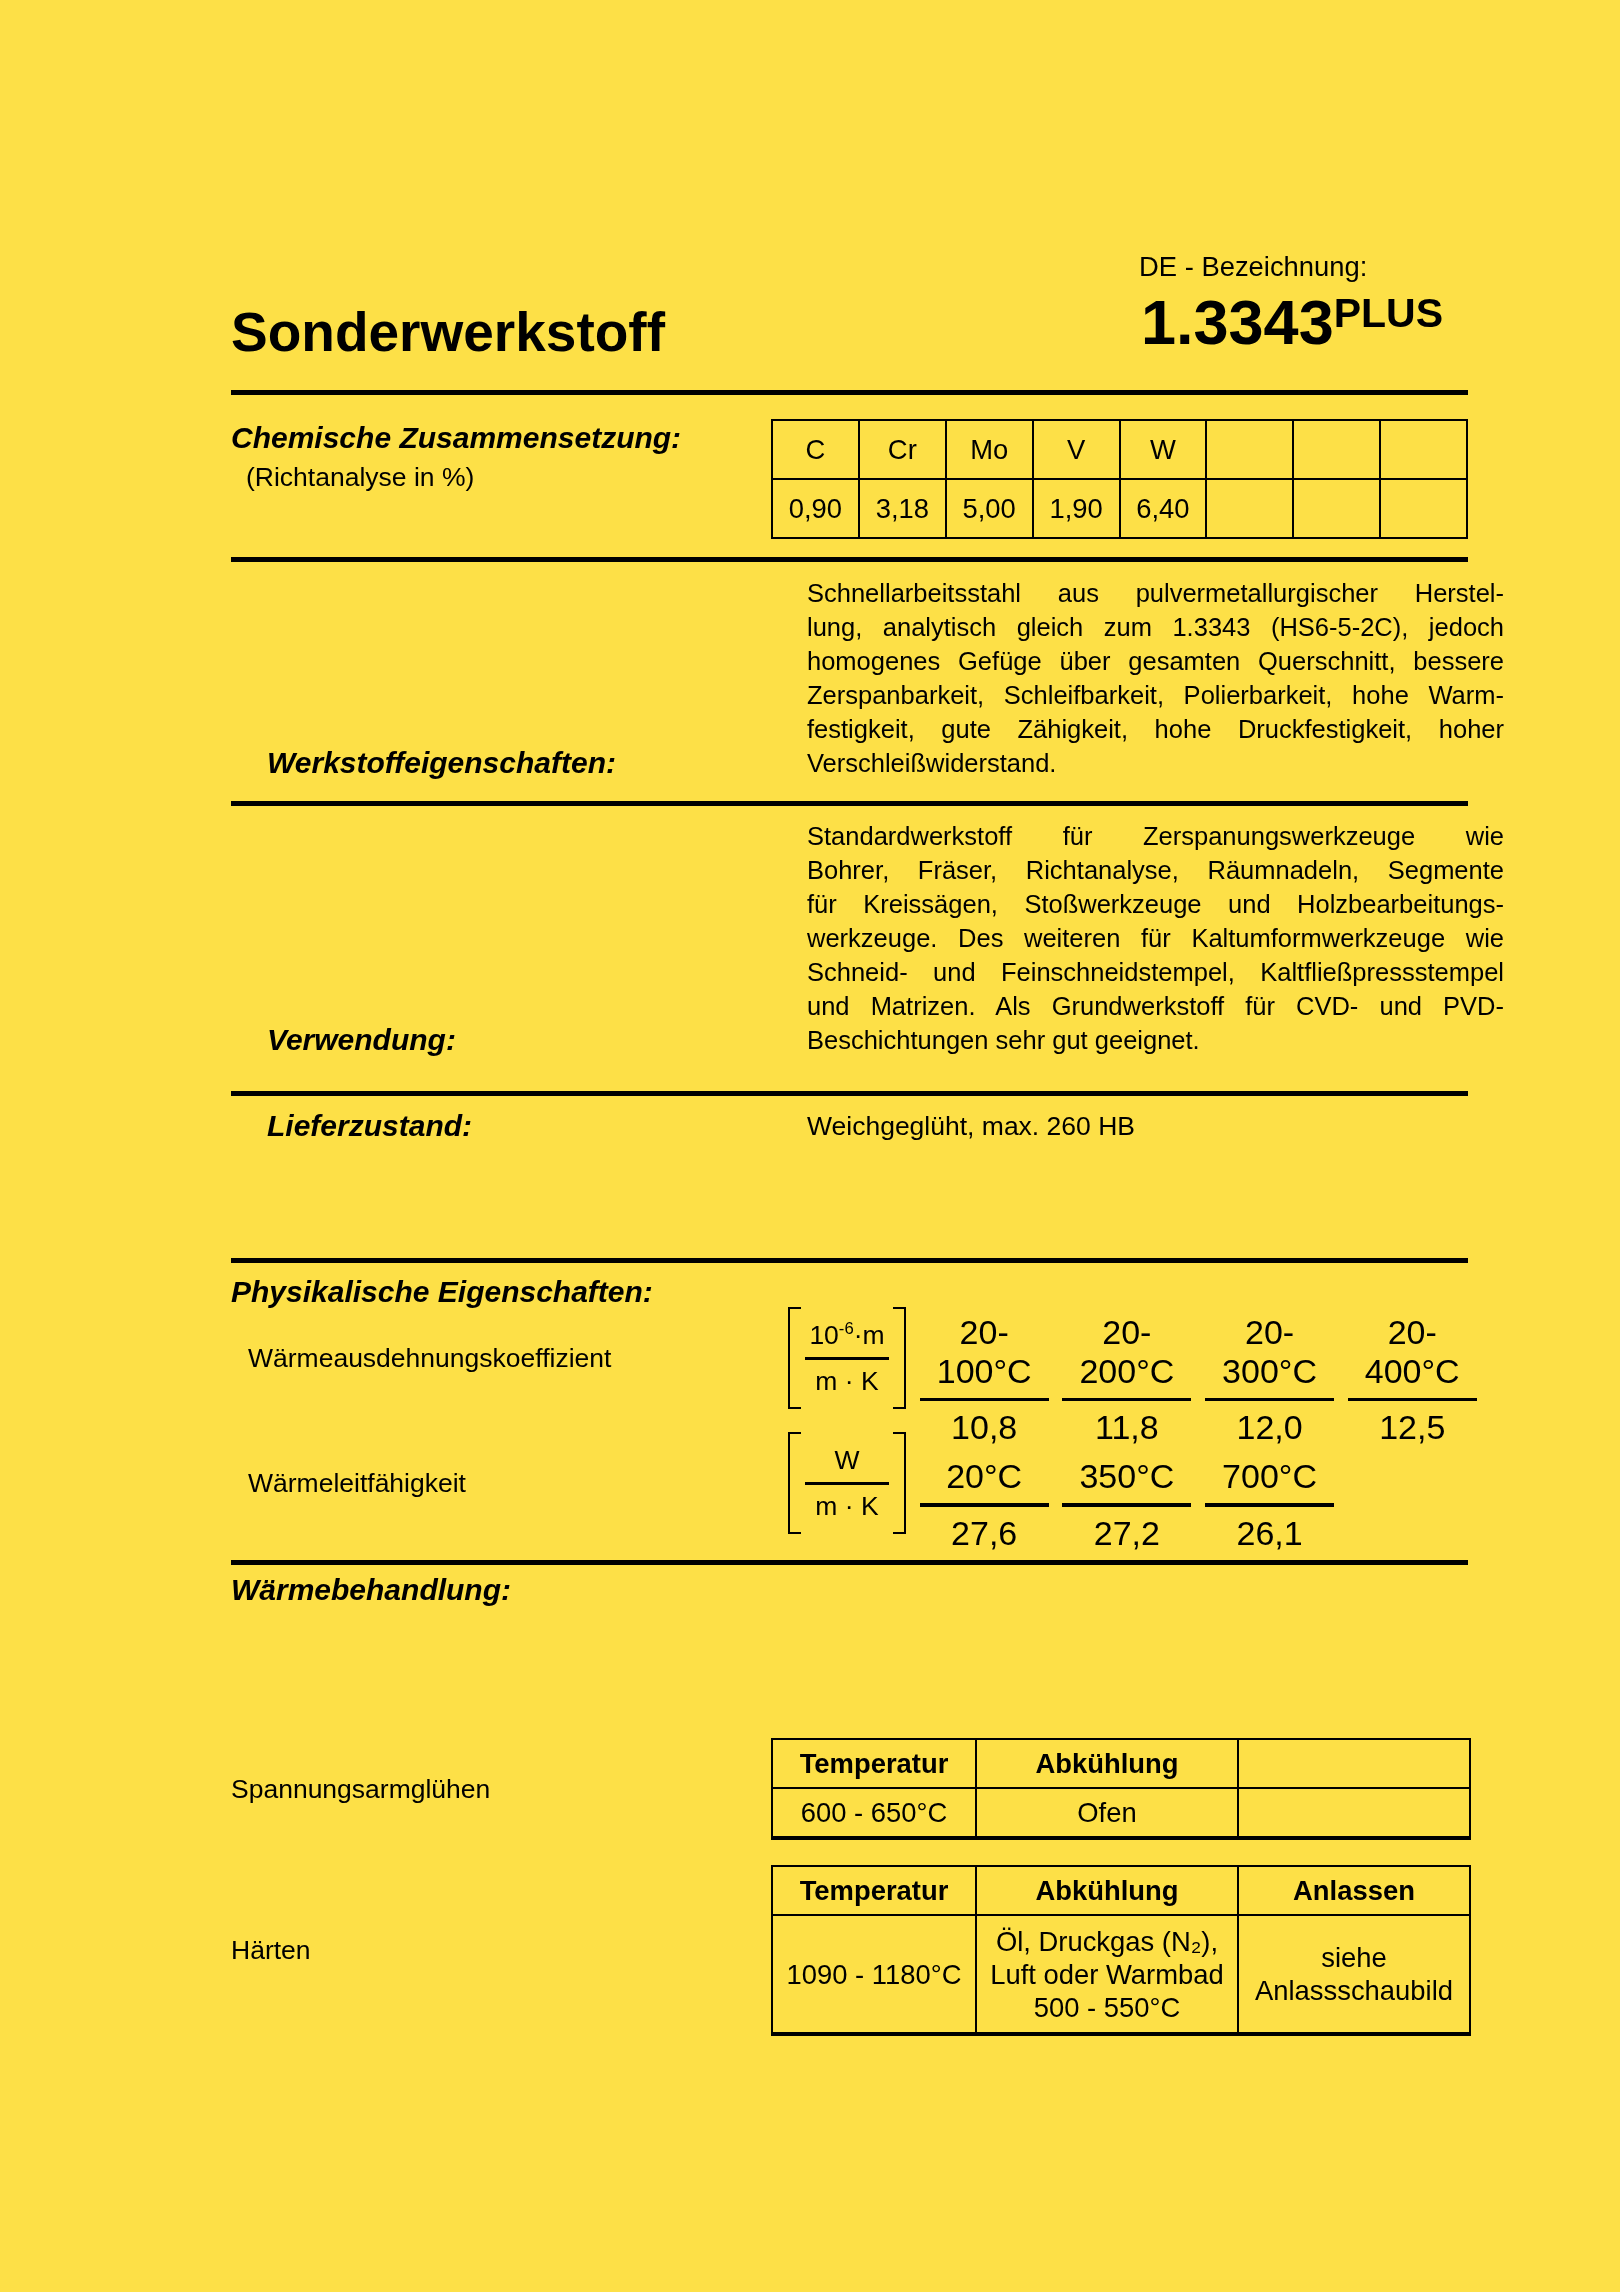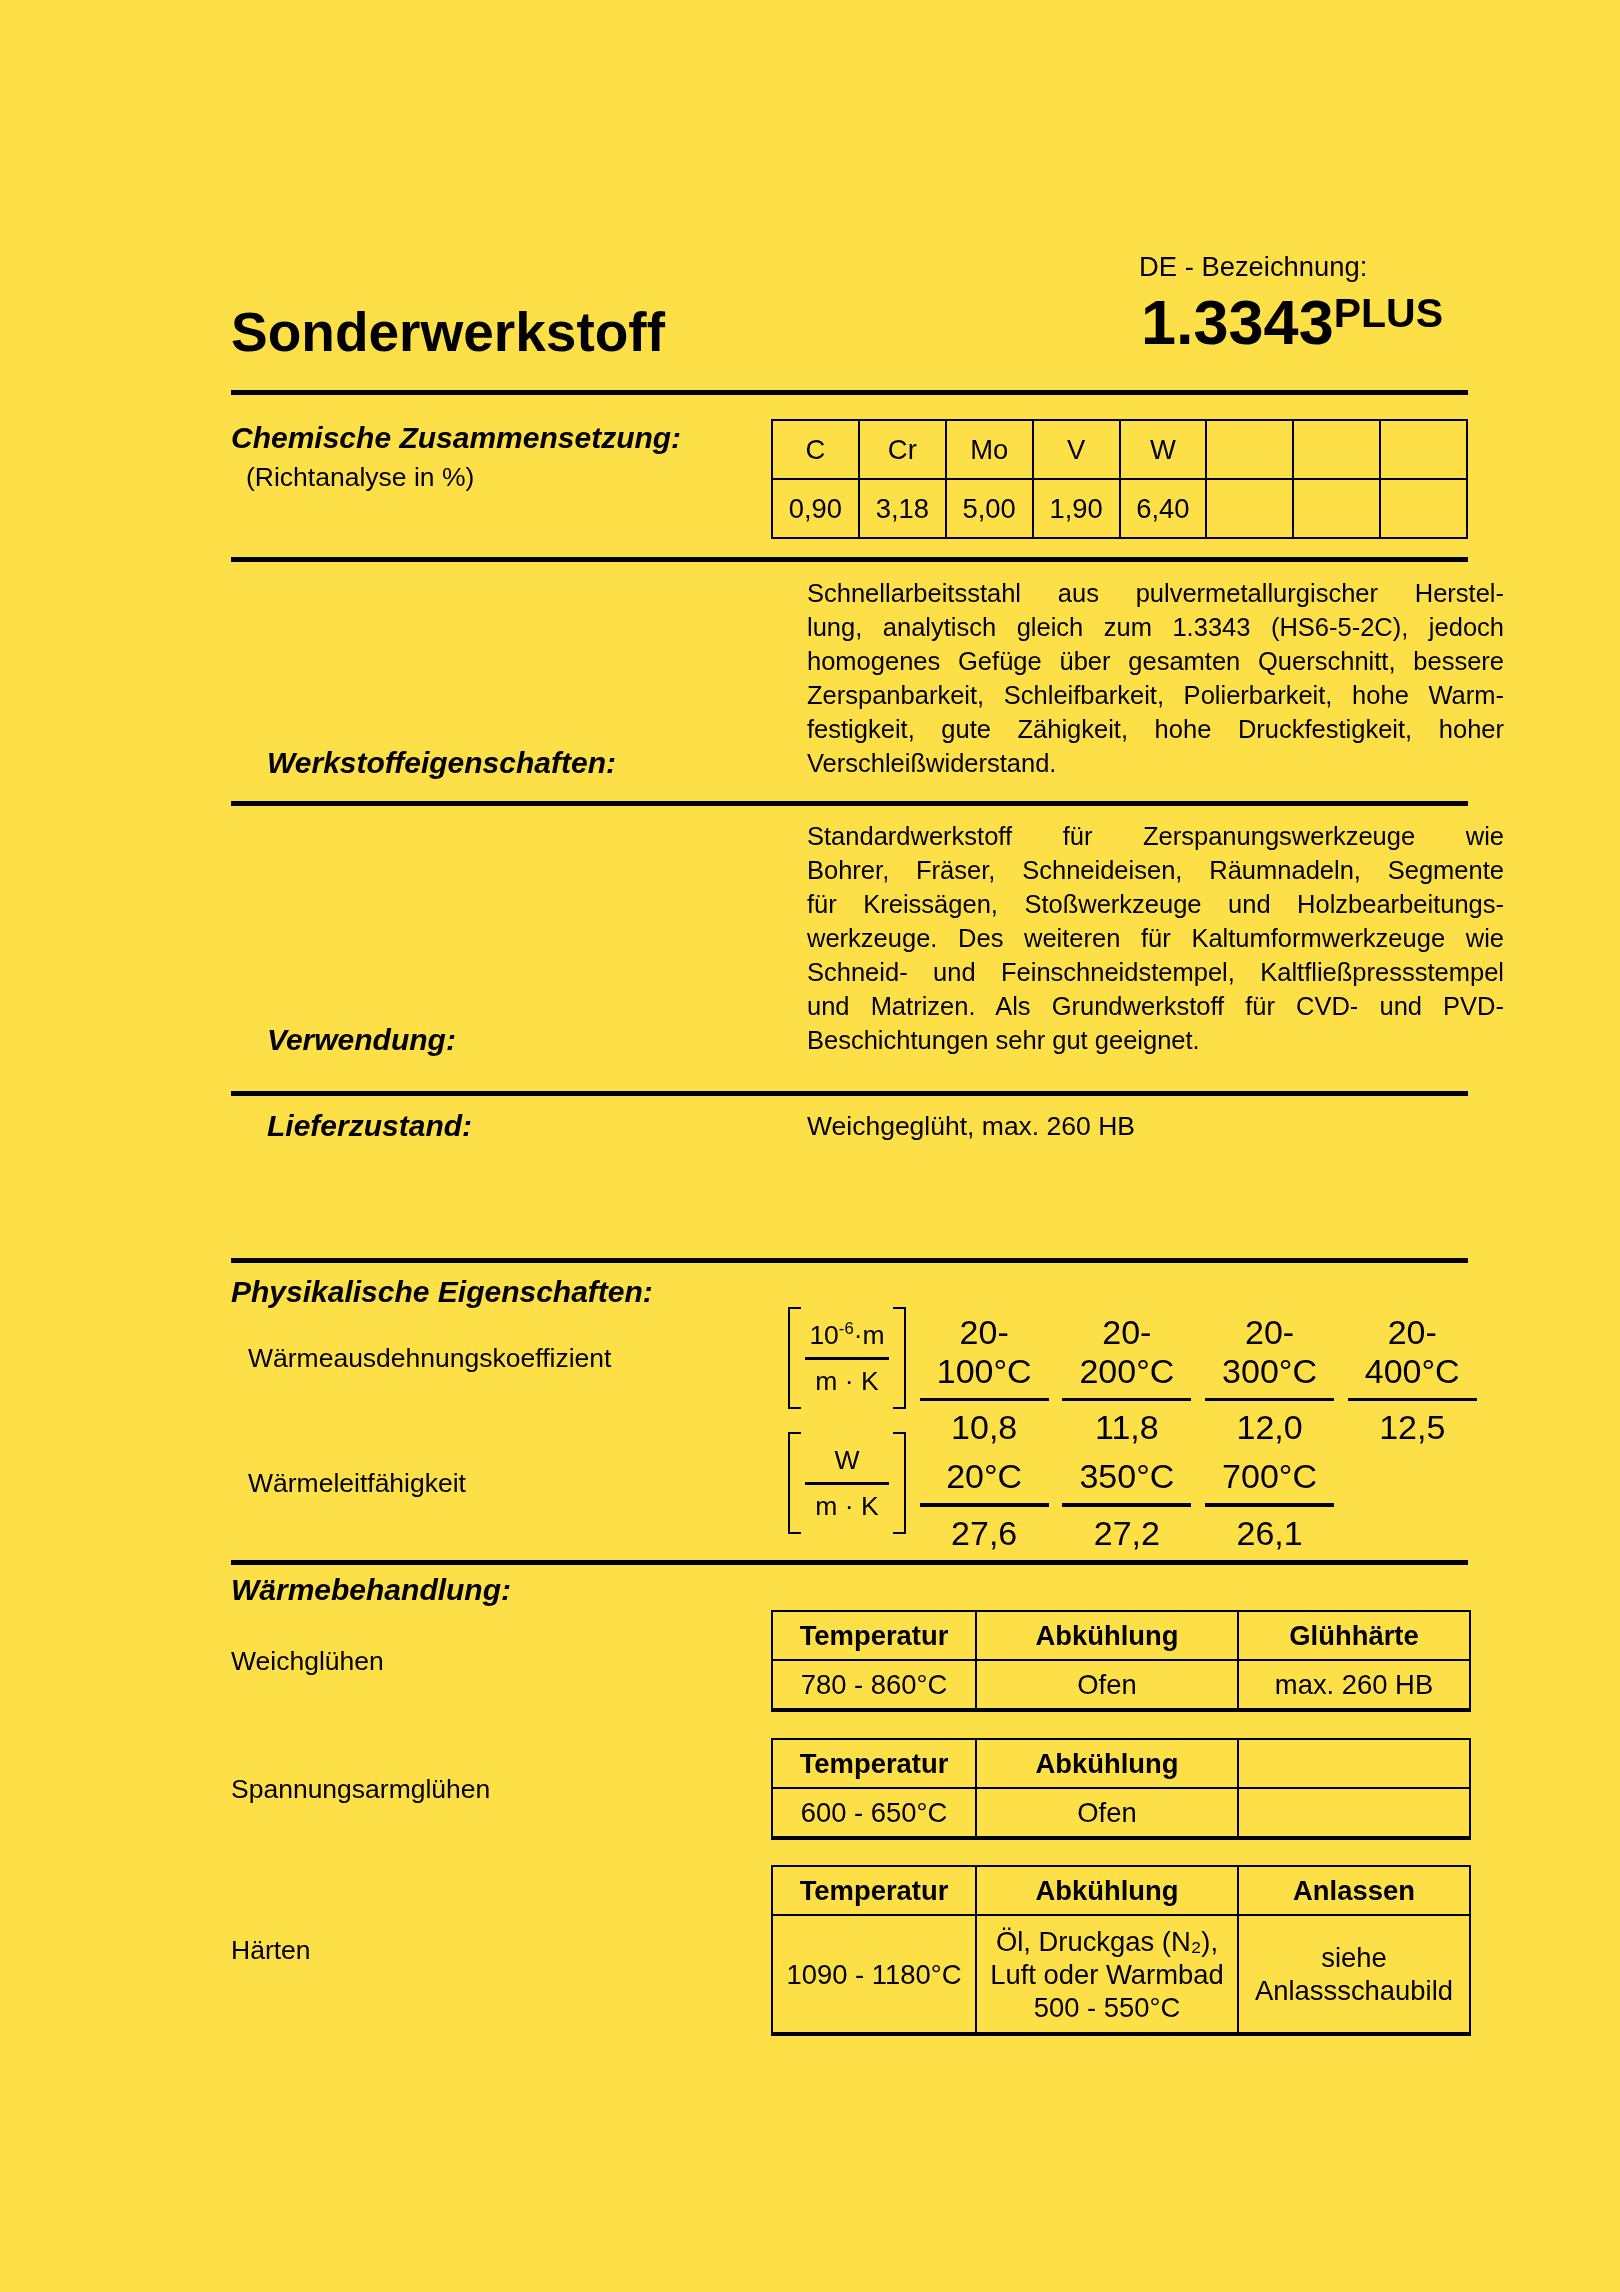--- a/index.html
+++ b/index.html
@@ -110,21 +110,21 @@
       <div class="txt-line">festigkeit, gute Zähigkeit, hohe Druckfestigkeit, hoher</div>
       <div class="txt-line last">Verschleißwiderstand.</div>
     </div>
   </div>
   <div class="abs rule" style="top:801px;"></div>
 
   <div class="abs row" style="left:231px; top:819px;">
     <div class="label-col sec-heading">Verwendung:</div>
     <div class="body-col">
       <div class="txt-line">Standardwerkstoff für Zerspanungswerkzeuge wie</div>
-      <div class="txt-line">Bohrer, Fräser, Schneideisen, Räumnadeln, Segmente</div>
+      <div class="txt-line">Bohrer, Fräser, Richtanalyse, Räumnadeln, Segmente</div>
       <div class="txt-line">für Kreissägen, Stoßwerkzeuge und Holzbearbeitungs-</div>
       <div class="txt-line">werkzeuge. Des weiteren für Kaltumformwerkzeuge wie</div>
       <div class="txt-line">Schneid- und Feinschneidstempel, Kaltfließpressstempel</div>
       <div class="txt-line">und Matrizen. Als Grundwerkstoff für CVD- und PVD-</div>
       <div class="txt-line last">Beschichtungen sehr gut geeignet.</div>
     </div>
   </div>
   <div class="abs rule" style="top:1091px;"></div>
 
   <div class="abs row" style="left:231px; top:1108px;">
@@ -197,42 +197,20 @@
         <div class="tcol-bar"></div>
         <div>26,1</div>
       </div>
     </div>
   </div>
 
   <div class="abs rule" style="top:1560px;"></div>
 
   <div class="abs sec-heading" style="left:231px; top:1572px;">Wärmebehandlung:</div>
 
-  <div class="abs ht-row" style="left:231px; top:1610px;">
-    <div class="label-col">Weichglühen</div>
-    <table class="ht-table">
-      <colgroup>
-          <col style="width:204px">
-          <col style="width:262px">
-          <col style="width:232px">
-        </colgroup>
-      <tbody>
-          <tr>
-        <th>Temperatur</th>
-        <th>Abkühlung</th>
-        <th>Glühhärte</th>
-      </tr>
-      <tr>
-        <td>780 - 860°C</td>
-        <td>Ofen</td>
-        <td>max. 260 HB</td>
-      </tr>
-    </tbody>
-      </table>
-  </div>
 
   <div class="abs ht-row" style="left:231px; top:1738px;">
     <div class="label-col">Spannungsarmglühen</div>
     <table class="ht-table">
       <colgroup>
           <col style="width:204px">
           <col style="width:262px">
           <col style="width:232px">
         </colgroup>
       <tbody>

